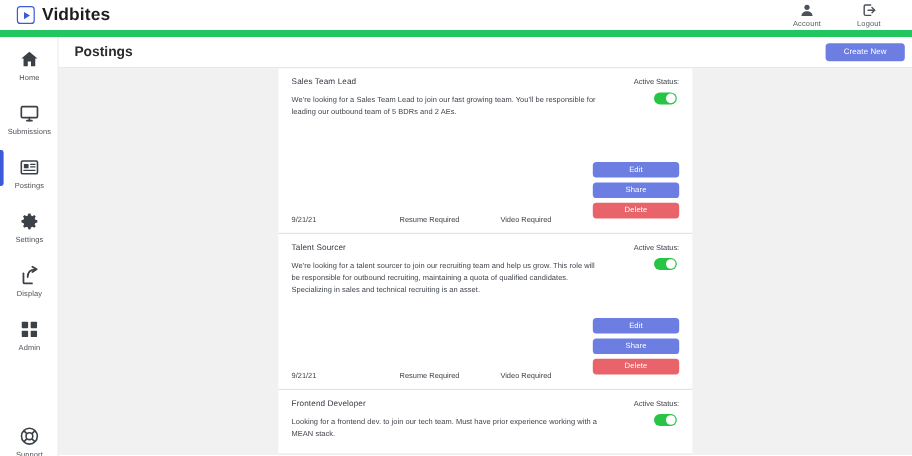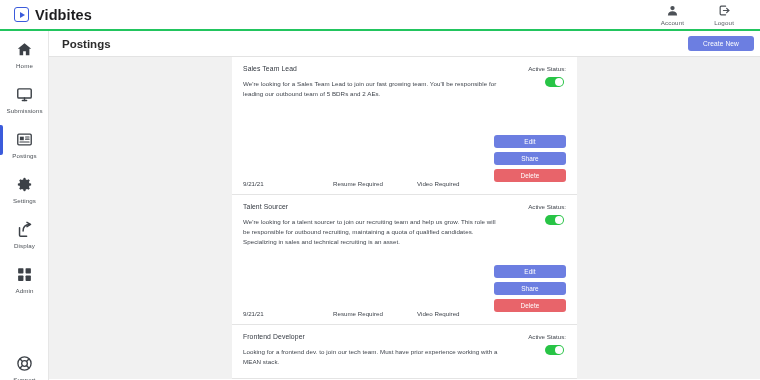--- a/index.html
+++ b/index.html
@@ -13,21 +13,21 @@
     position: relative;
     width: 760px; height: 380px;
     background: #ffffff;
   }
 
   
   .topbar {
     position: absolute; top: 0; left: 0;
     width: 760px; height: 31px;
     background: #ffffff;
-    border-bottom: 2px solid #22c55e;
+    border-bottom: 6px solid #22c55e;
     display: flex; align-items: center;
   }
   .brand {
     display: flex; align-items: center;
     gap: 6px;
     margin-left: 14px;
   }
   .brand-mark {
     width: 15px; height: 15px;
     border: 1.6px solid #3b5bdb;

